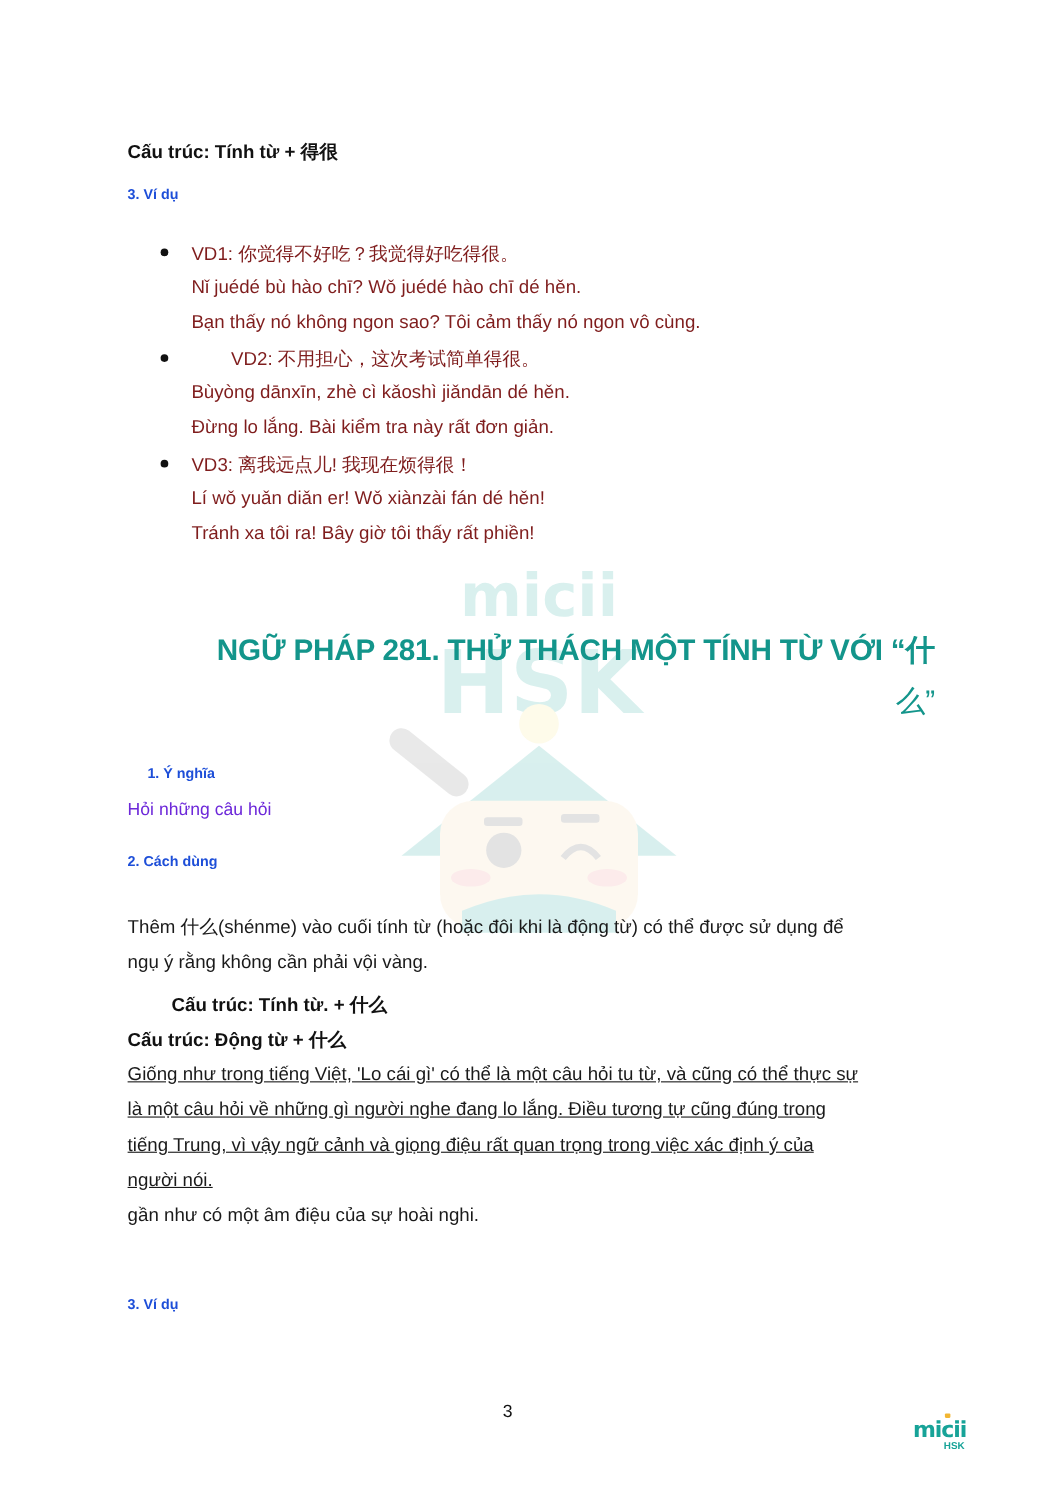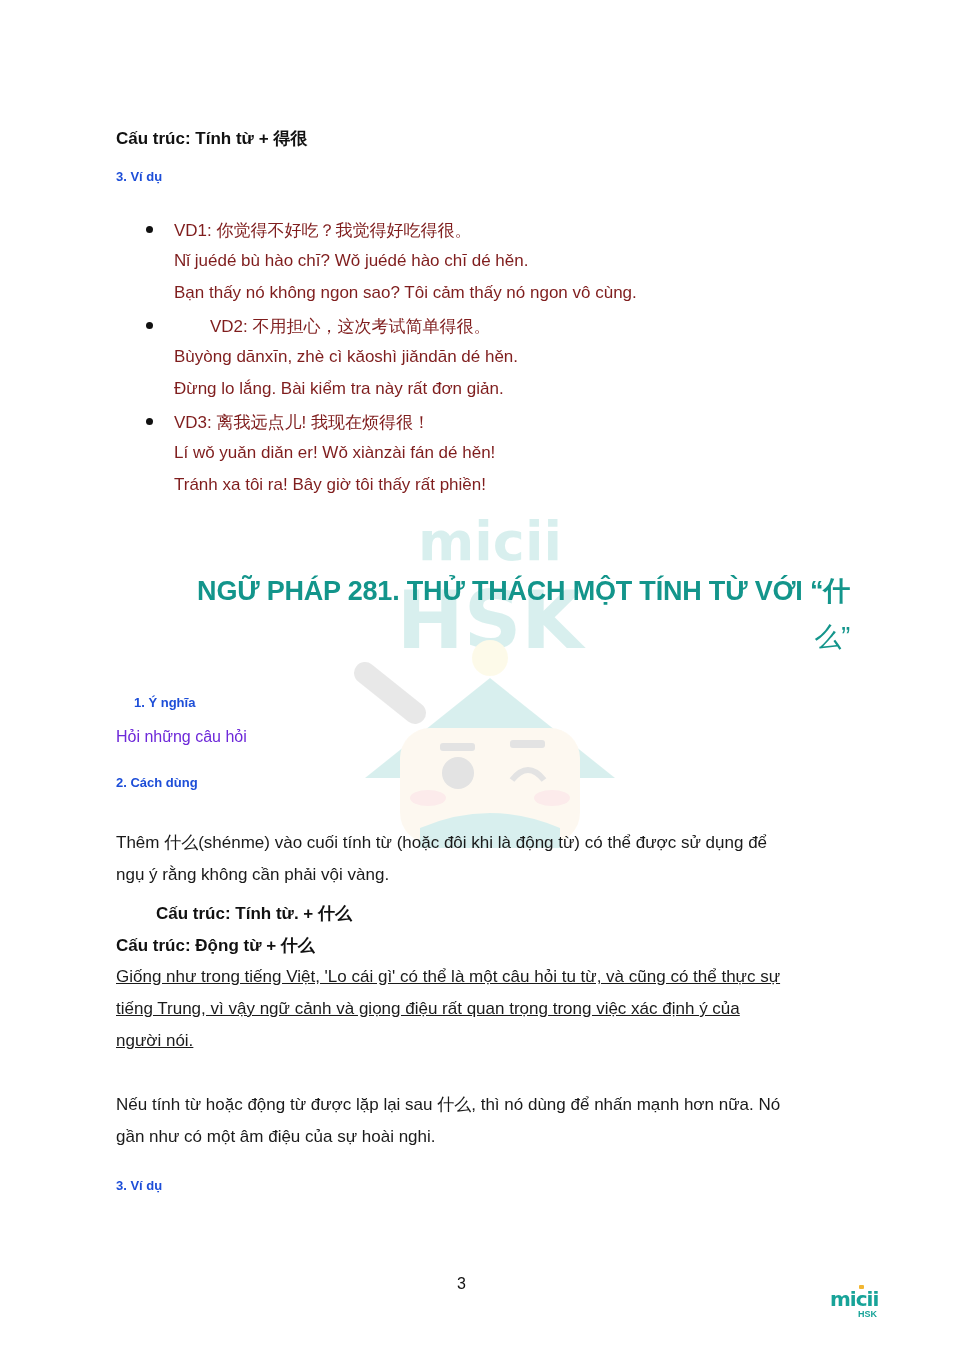--- a/index.html
+++ b/index.html
@@ -172,26 +172,26 @@
     <div class="para" style="top:801px;margin-top:26px;">
       <div>Thêm 什么(shénme) vào cuối tính từ (hoặc đôi khi là động từ) có thể được sử dụng để</div>
       <div>ngụ ý rằng không cần phải vội vàng.</div>
     </div>
 
     <div class="abs structure" style="left:116px; top:902px;margin-left:40px;">Cấu trúc: Tính từ. + 什么</div>
     <div class="abs structure" style="left:116px; top:934px;">Cấu trúc: Động từ + 什么</div>
 
     <div class="para" style="top:961px;text-decoration:underline;">
       <div>Giống như trong tiếng Việt, 'Lo cái gì' có thể là một câu hỏi tu từ, và cũng có thể thực sự</div>
+      <div>là một câu hỏi về những gì người nghe đang lo lắng. Điều tương tự cũng đúng trong</div>
       <div>tiếng Trung, vì vậy ngữ cảnh và giọng điệu rất quan trọng trong việc xác định ý của</div>
       <div>người nói.</div>
     </div>
 
     <div class="para" style="top:1089px;">
-      <div>Nếu tính từ hoặc động từ được lặp lại sau 什么, thì nó dùng để nhấn mạnh hơn nữa. Nó</div>
       <div>gần như có một âm điệu của sự hoài nghi.</div>
     </div>
 
     <div class="abs section-heading" style="left:116px; top:1178px;">3. Ví dụ</div>
 
     <div class="page-number">3</div>
 
     <div class="logo">
       <span class="logo-crown"></span>
       <span class="logo-main">micii</span>

